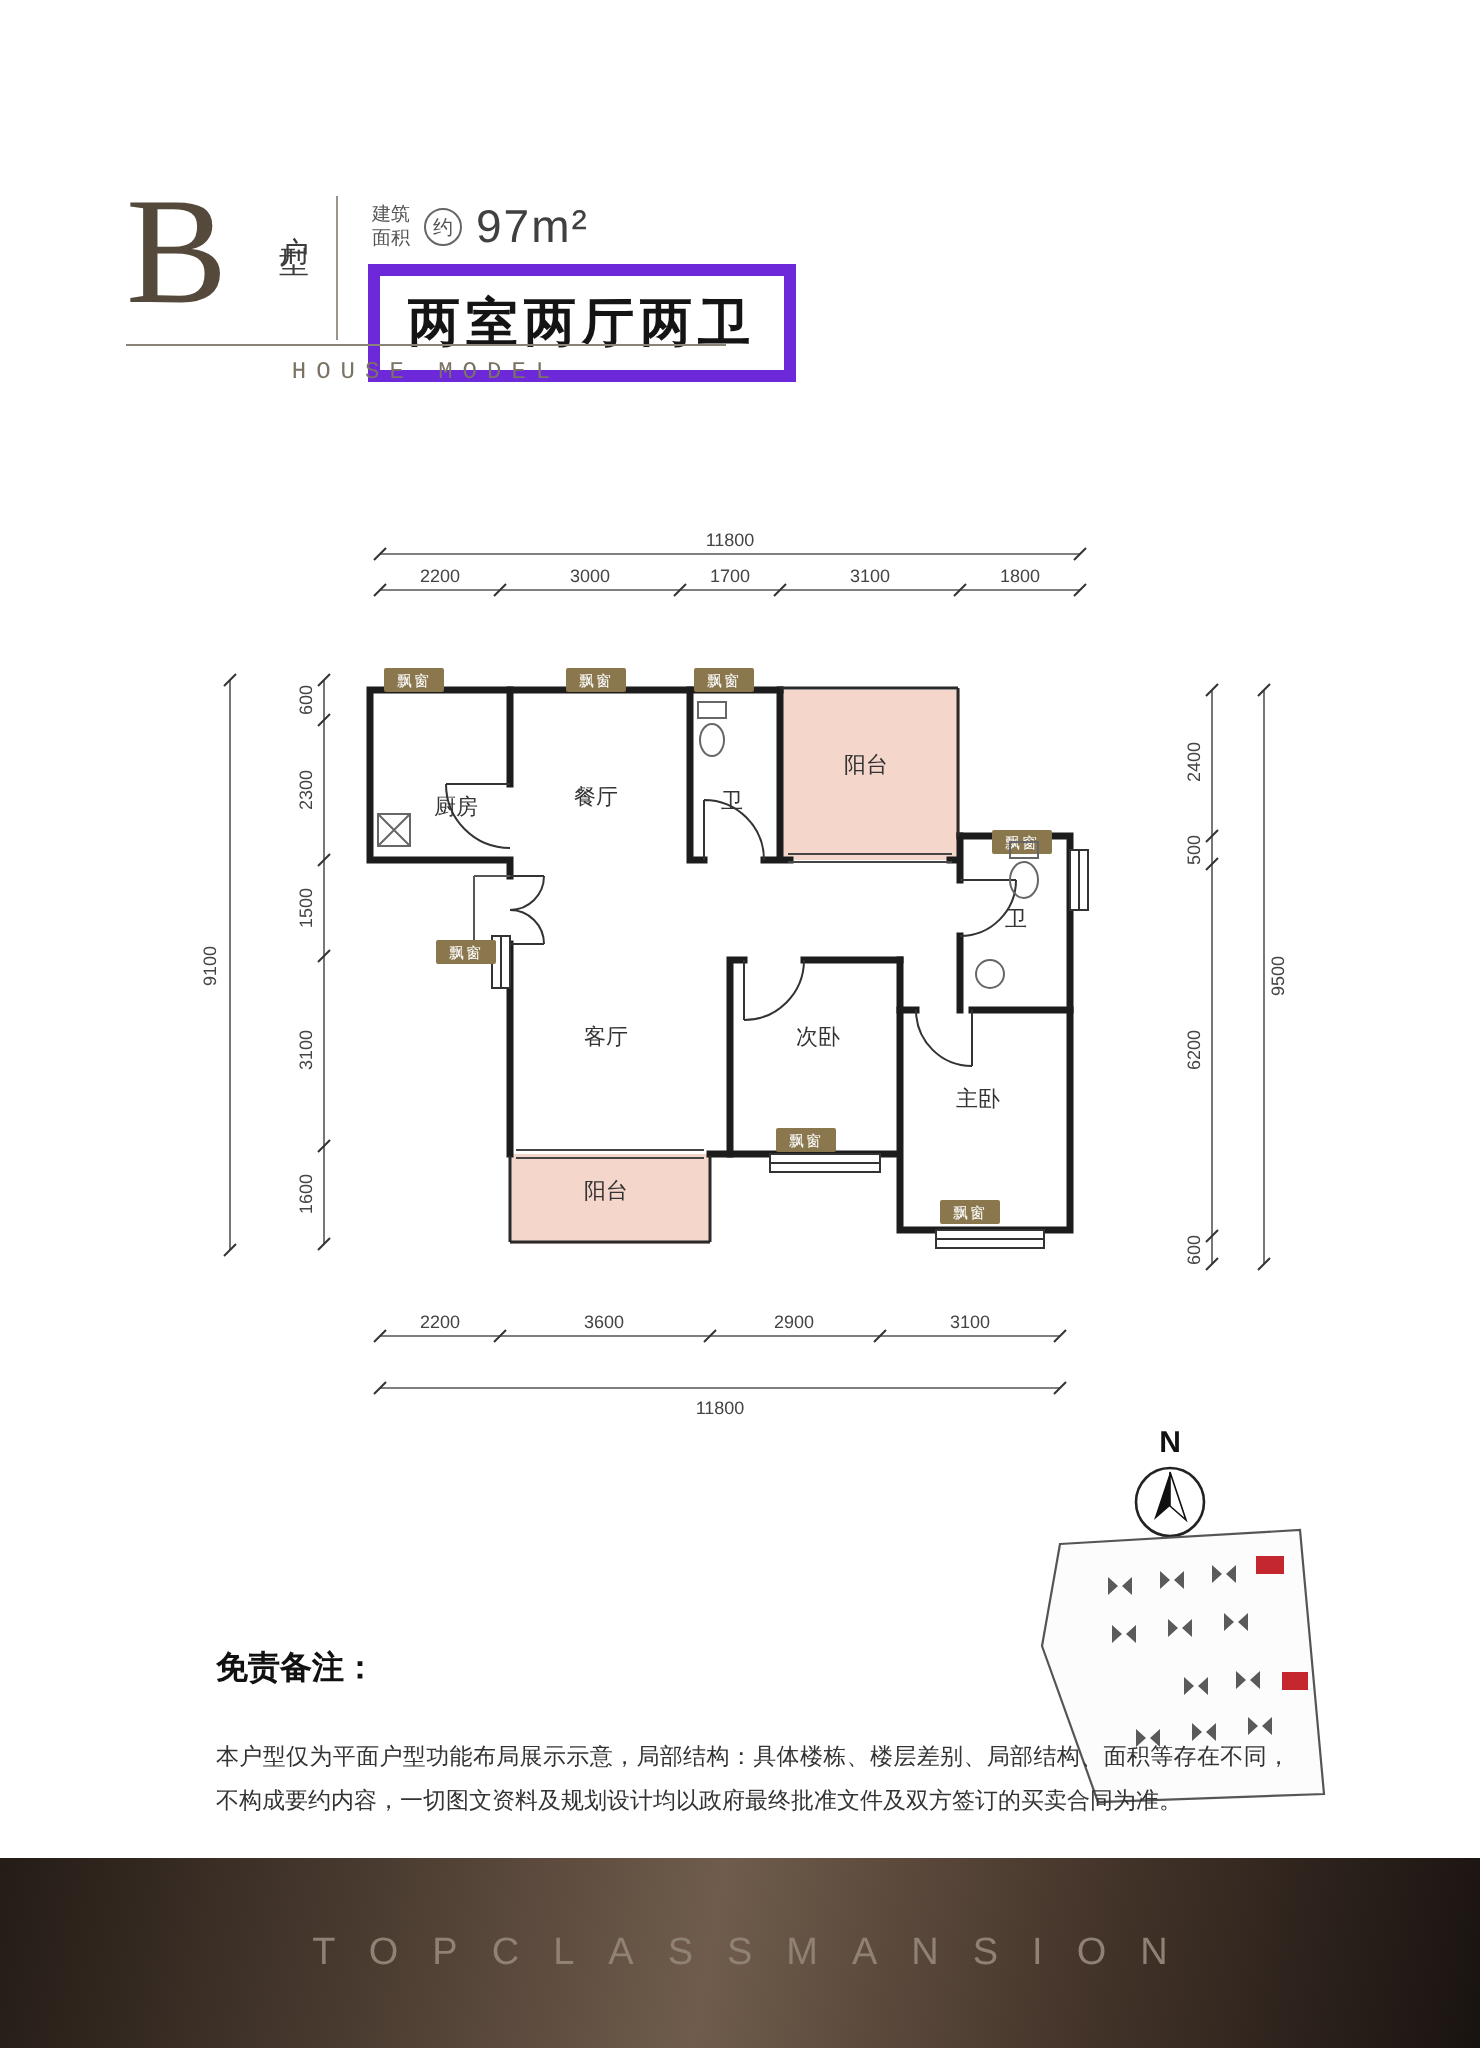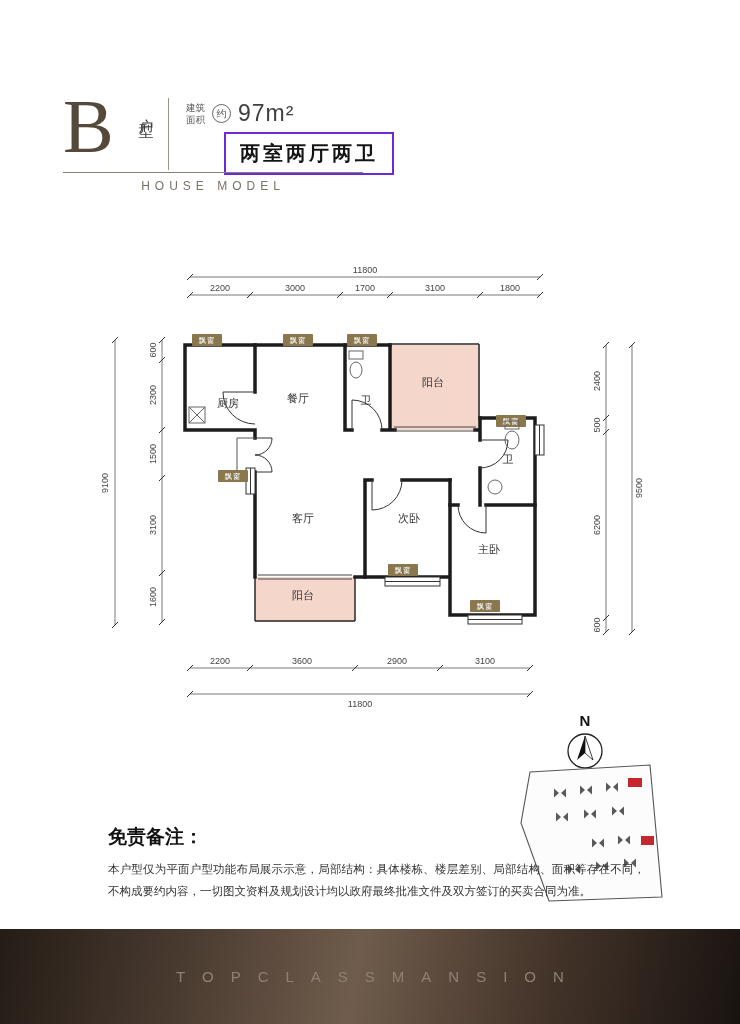--- a/index.html
+++ b/index.html
@@ -9,40 +9,40 @@
   .type-letter{position:absolute;left:63px;top:88px;font-family:"Liberation Serif",serif;
                font-size:76px;line-height:1;color:#55493b;font-weight:400;}
   .type-label{position:absolute;left:136px;top:106px;writing-mode:vertical-rl;
               font-size:15px;letter-spacing:5px;color:#3c3c3c;}
   .header-vdivider{position:absolute;left:168px;top:98px;width:1px;height:72px;background:#9a948a;}
   .area-row{position:absolute;left:184px;top:100px;display:flex;align-items:center;gap:7px;text-align:right;}
   .area-label{width:21px;font-size:9.5px;line-height:1.25;color:#555;word-break:break-all;}
   .approx-circle{width:17px;height:17px;border:1px solid #666;border-radius:50%;
                  display:flex;align-items:center;justify-content:center;font-size:10px;color:#555;}
   .area-value{font-size:23px;color:#404040;letter-spacing:1px;}
-  .layout-box{position:absolute;left:184px;top:132px;border:2px solid #6d28d9;
-              padding:6px 14px;font-size:20px;font-weight:bold;letter-spacing:3px;color:#141414;margin-left:40px;}
+  .layout-box{position:absolute;left:184px;top:132px;border:6px solid #6d28d9;
+              padding:6px 14px;font-size:26px;font-weight:bold;letter-spacing:3px;color:#141414;}
   .header-line{position:absolute;left:63px;top:172px;width:300px;height:1px;background:#8a8378;}
   .subtitle{position:absolute;left:63px;top:179px;width:300px;text-align:center;
-            font-family:Liberation Sans, sans-serif;font-size:12px;letter-spacing:5px;color:#7a7265;}
+            font-family:Liberation Mono, monospace;font-size:12px;letter-spacing:5px;color:#7a7265;}
   
   .plan-svg{position:absolute;left:0;top:0;}
   svg text{font-family:"Liberation Sans",sans-serif;}
   .dim-text{font-size:9px;fill:#444;}
   .room-text{font-size:11px;fill:#333;}
   .bay-text{font-size:7.5px;fill:#ffffff;letter-spacing:1px;}
   
   .disclaimer{position:absolute;left:108px;top:824px;width:537px;}
-  .disc-title{font-size:19px;font-weight:bold;color:#111;margin-bottom:9px;}
+  .disc-title{font-size:16px;font-weight:bold;color:#111;margin-bottom:24px;}
   .disc-body{font-size:11.5px;color:#333;line-height:1.9;text-align:justify;}
   
   .footer-banner{position:absolute;left:0;bottom:0;width:740px;height:95px;
      background:linear-gradient(100deg,#241c16 0%,#4a3b30 25%,#6f5c4c 48%,#46362b 72%,#191310 100%);
      display:flex;align-items:center;justify-content:center;}
-  .footer-text{font-size:15px;letter-spacing:17px;text-indent:17px;color:#8f8173;}
+  .footer-text{font-size:19px;letter-spacing:17px;text-indent:17px;color:#8f8173;}
 </style>
 </head>
 <body>
 
 <div class="page">
 
   <div class="type-letter">B</div>
   <div class="type-label">户型</div>
   <div class="header-vdivider"></div>
   <div class="area-row">

